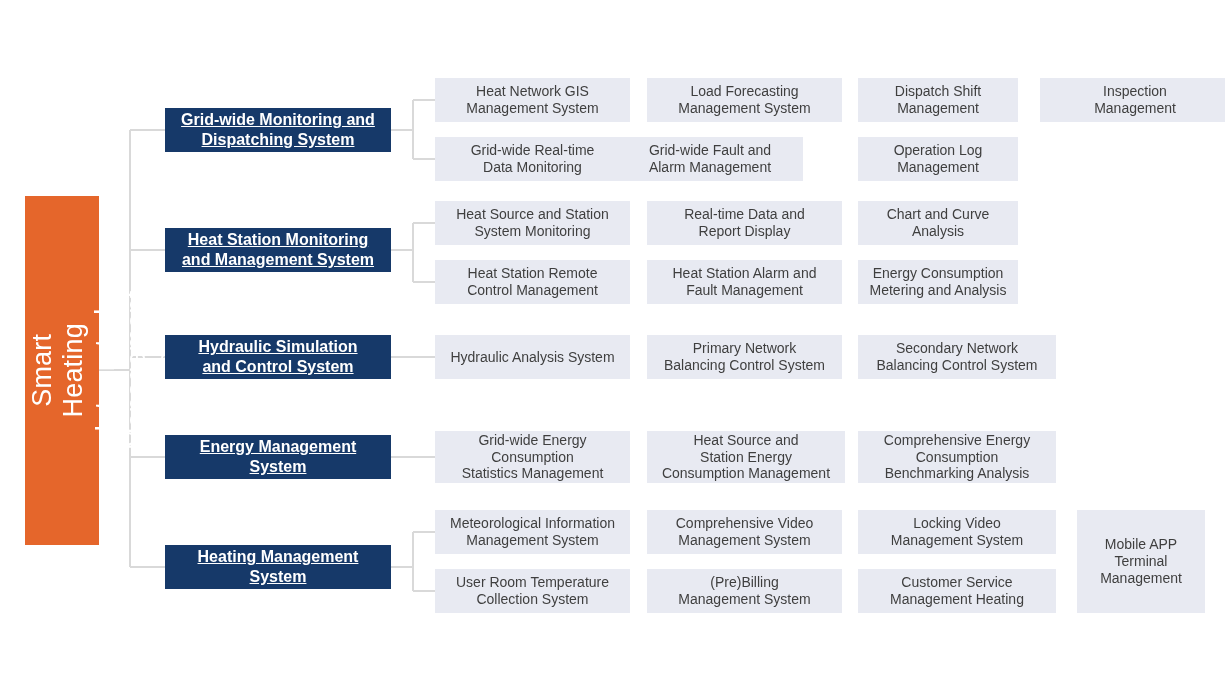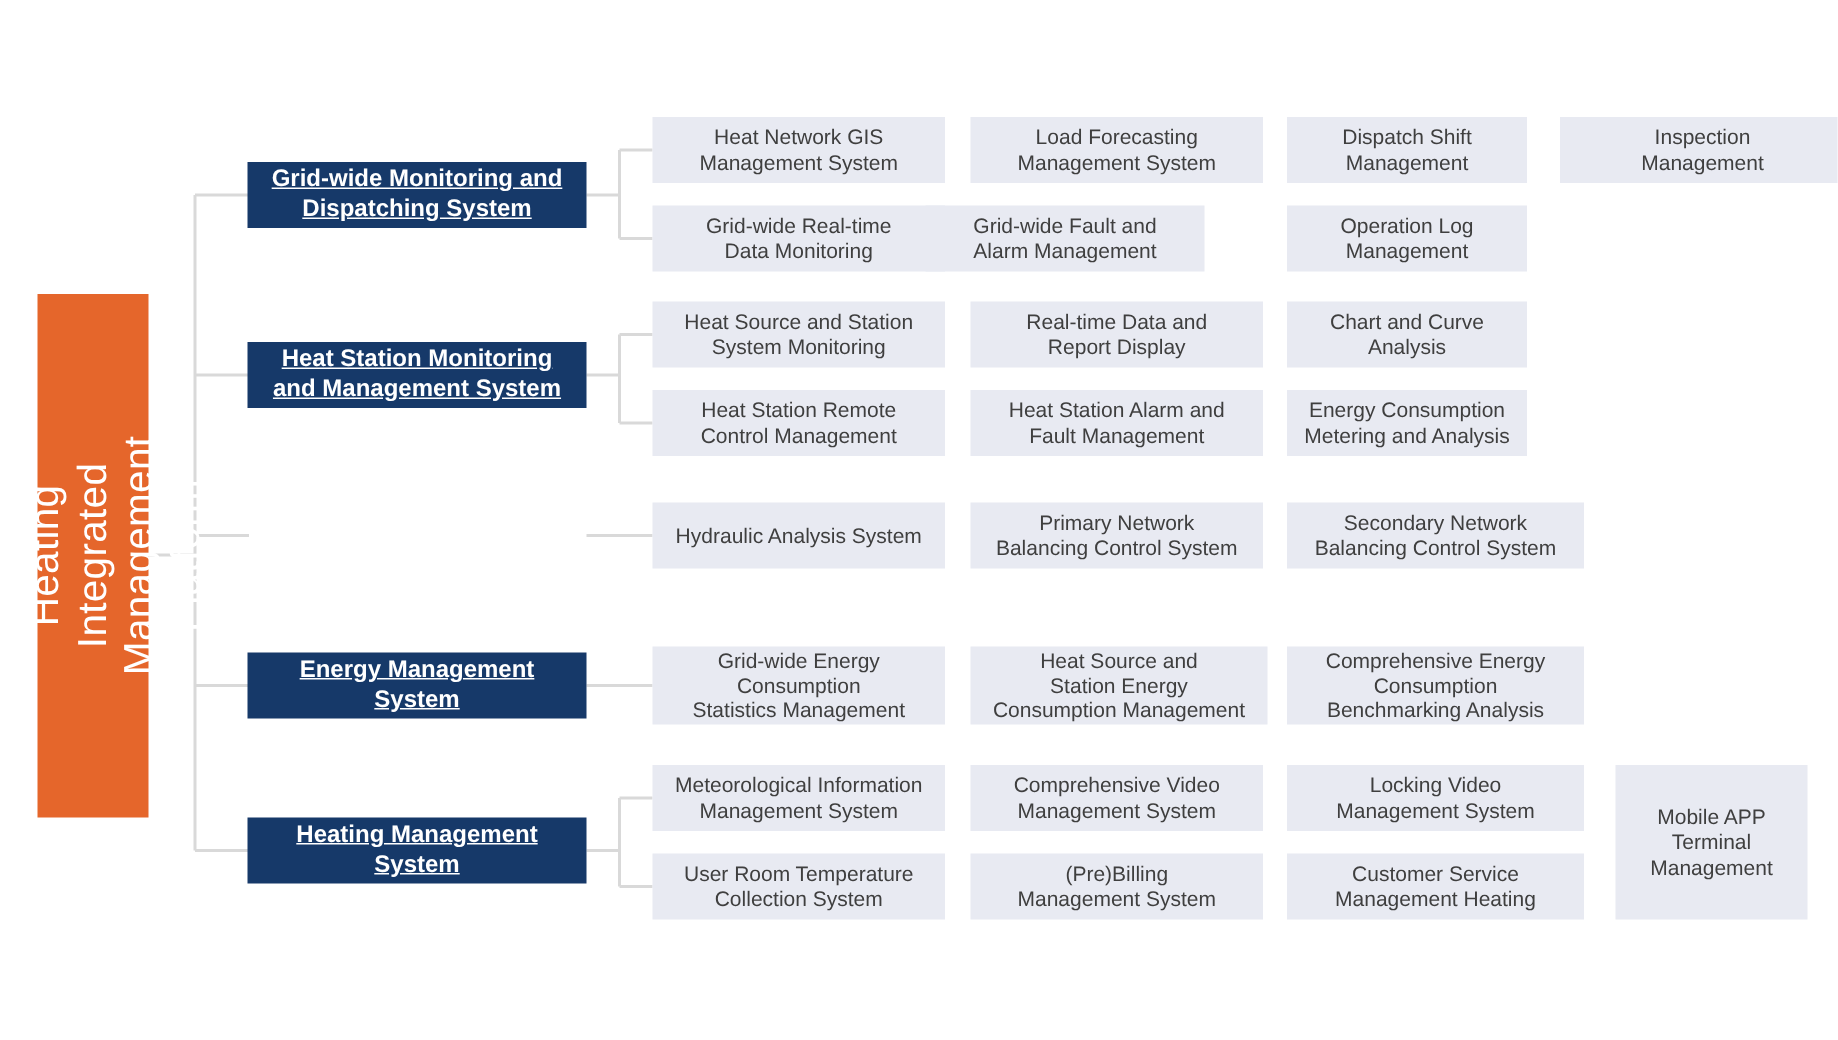--- a/index.html
+++ b/index.html
@@ -10,21 +10,21 @@
     --c-child-text:#3F3F3F;
   }
   html,body{margin:0;padding:0;}
   body{
     width:1225px;height:693px;background:#ffffff;position:relative;
     font-family:"Liberation Sans","DejaVu Sans",sans-serif;overflow:hidden;
   }
   .stage{position:absolute;inset:0;}
   .connectors{position:absolute;left:0;top:0;width:1225px;height:693px;}
   .node{
-    position:absolute;display:flex;align-items:center;justify-content:center;
+    position:absolute;display:flex;align-items:center;
     text-align:center;box-sizing:border-box;
   }
   .node span{white-space:pre-line;display:block;width:100%;}
   .platform{
     background:var(--c-platform);color:#ffffff;
     left:25px;top:196px;width:74px;height:349px;
   }
   .platform span{
     transform:rotate(-90deg);white-space:pre-line;width:349px;
     font-size:27px;line-height:1.16;letter-spacing:0.2px;
@@ -83,20 +83,24 @@
   </div>
 
   <div class="node group" style="top:108px">
     <span>Grid-wide Monitoring and
 Dispatching System</span>
   </div>
   <div class="node group" style="top:228px">
     <span>Heat Station Monitoring
 and Management System</span>
   </div>
+  <div class="node group" style="top:335px">
+    <span>Hydraulic Simulation
+and Control System</span>
+  </div>
   <div class="node group" style="top:435px">
     <span>Energy Management
 System</span>
   </div>
   <div class="node group" style="top:545px">
     <span>Heating Management
 System</span>
   </div>
 
   <div class="node child" style="left:435px;top:78px;width:195px">

